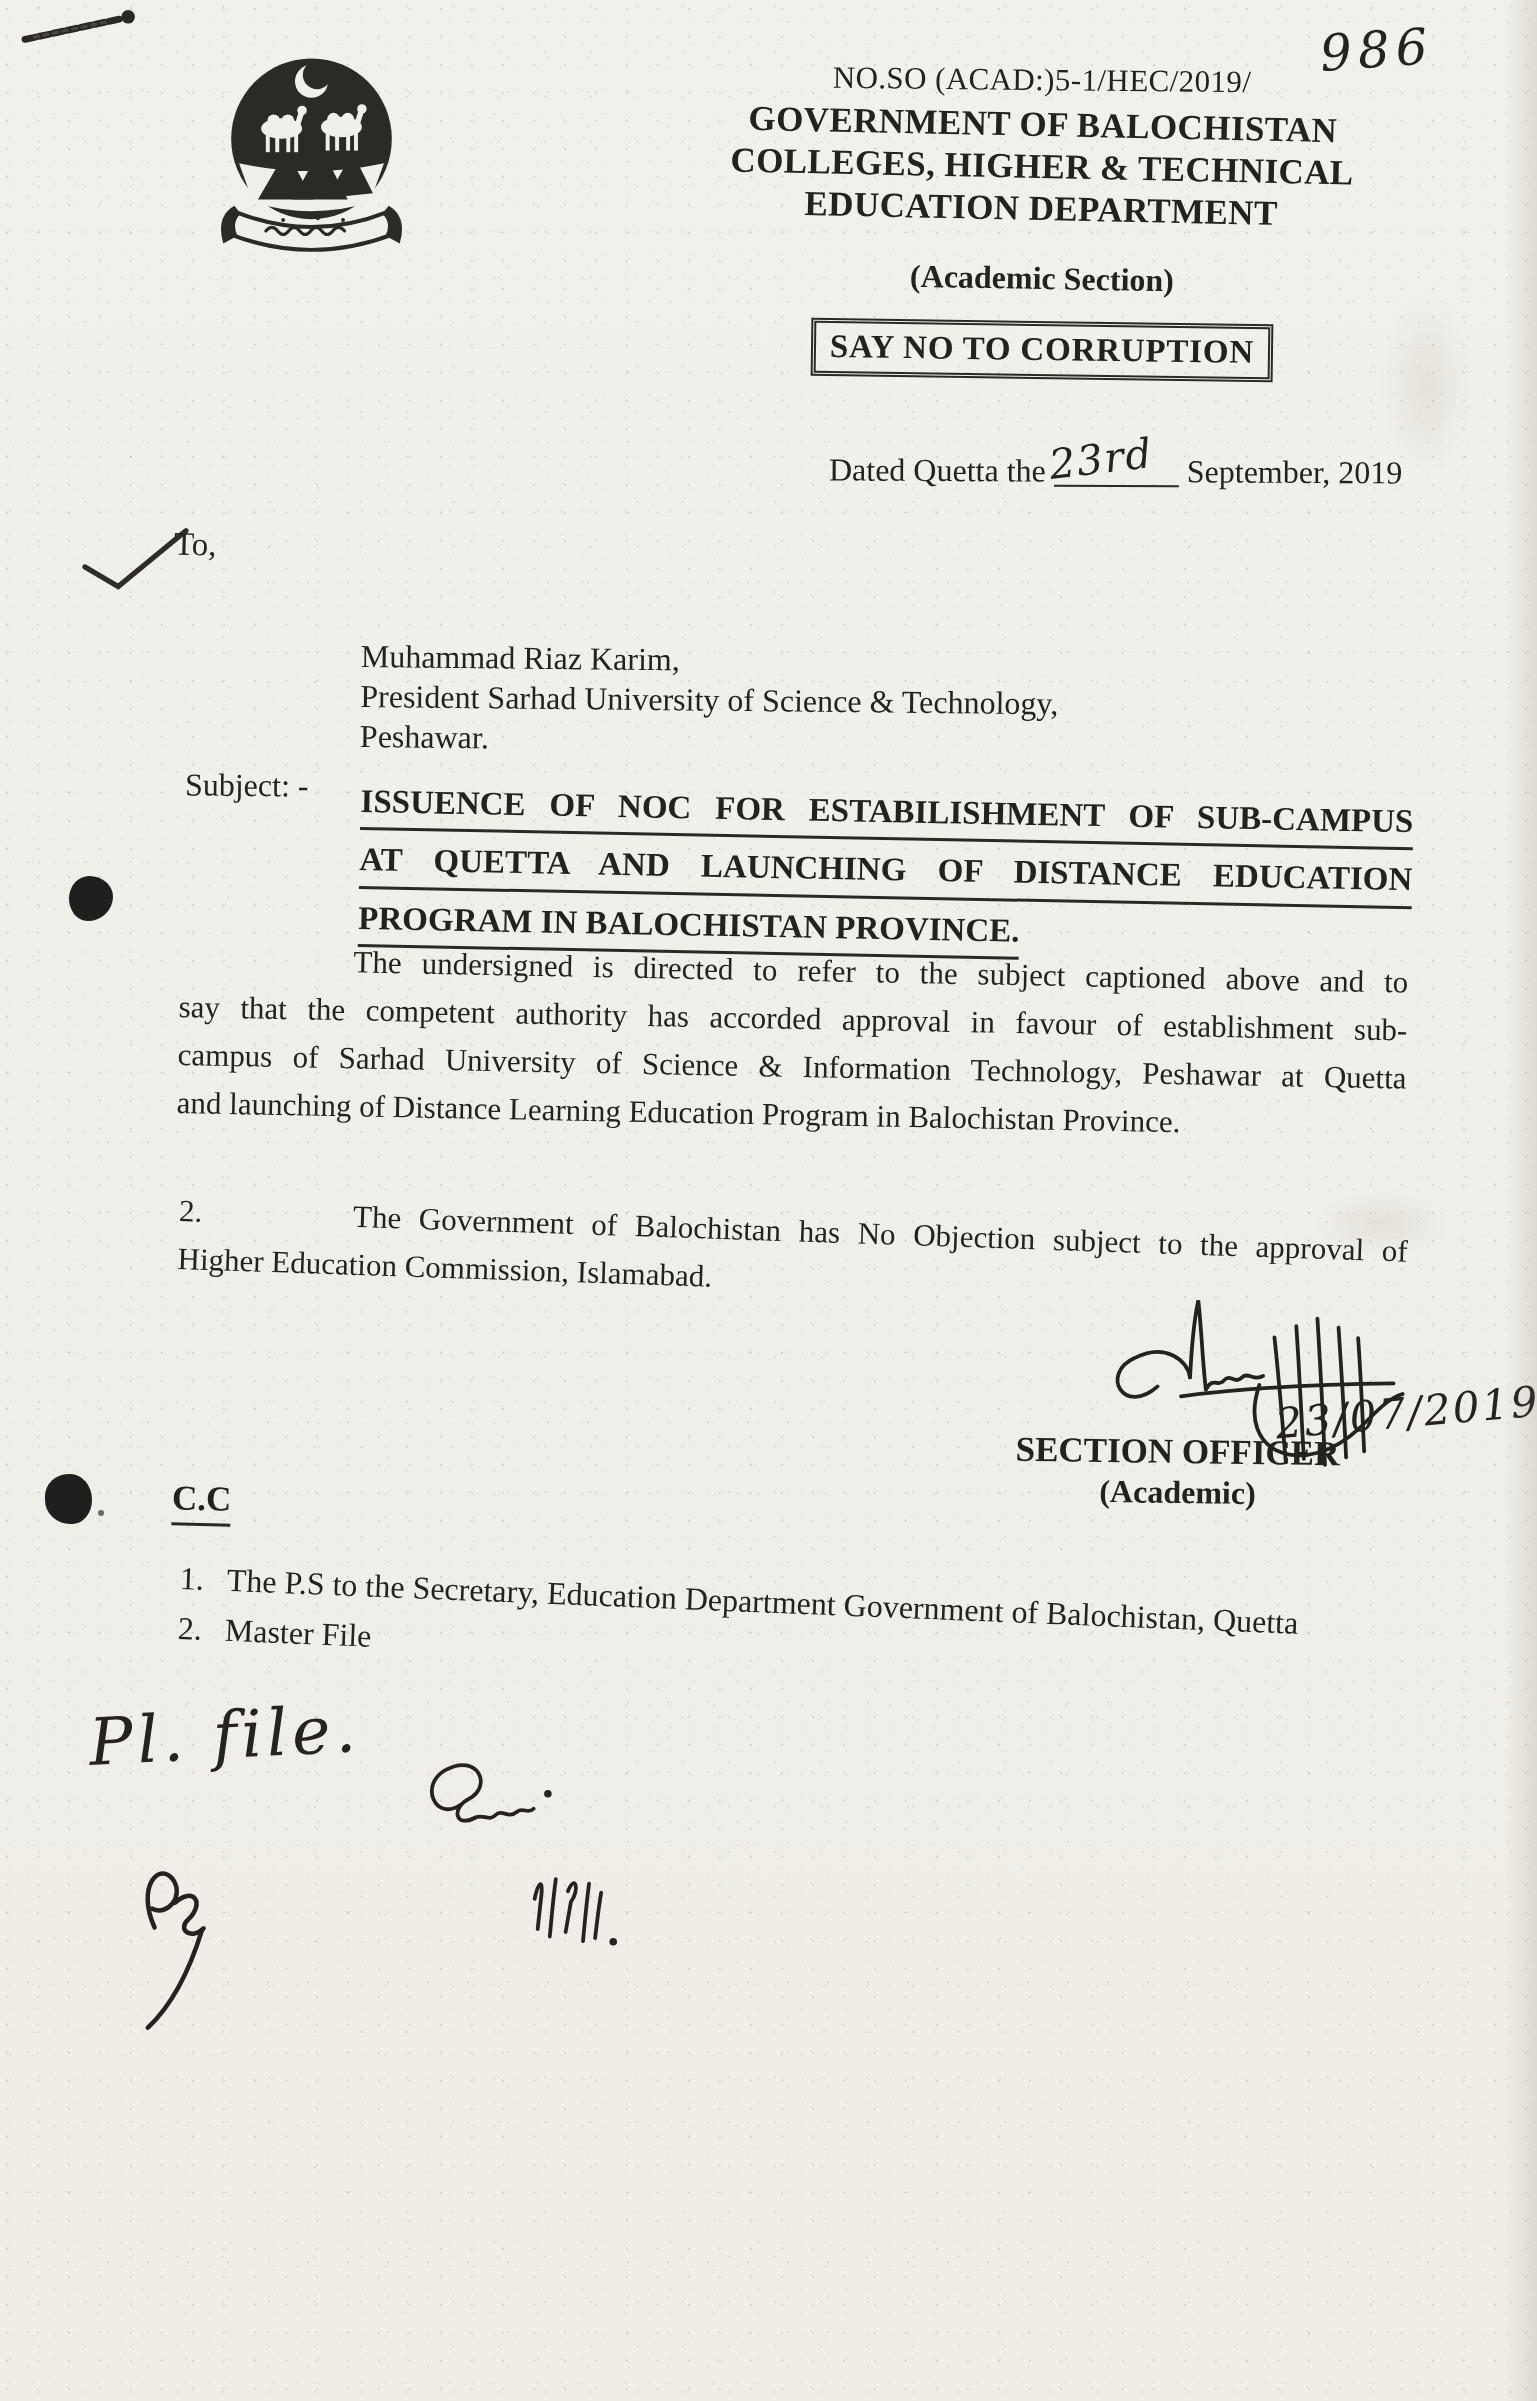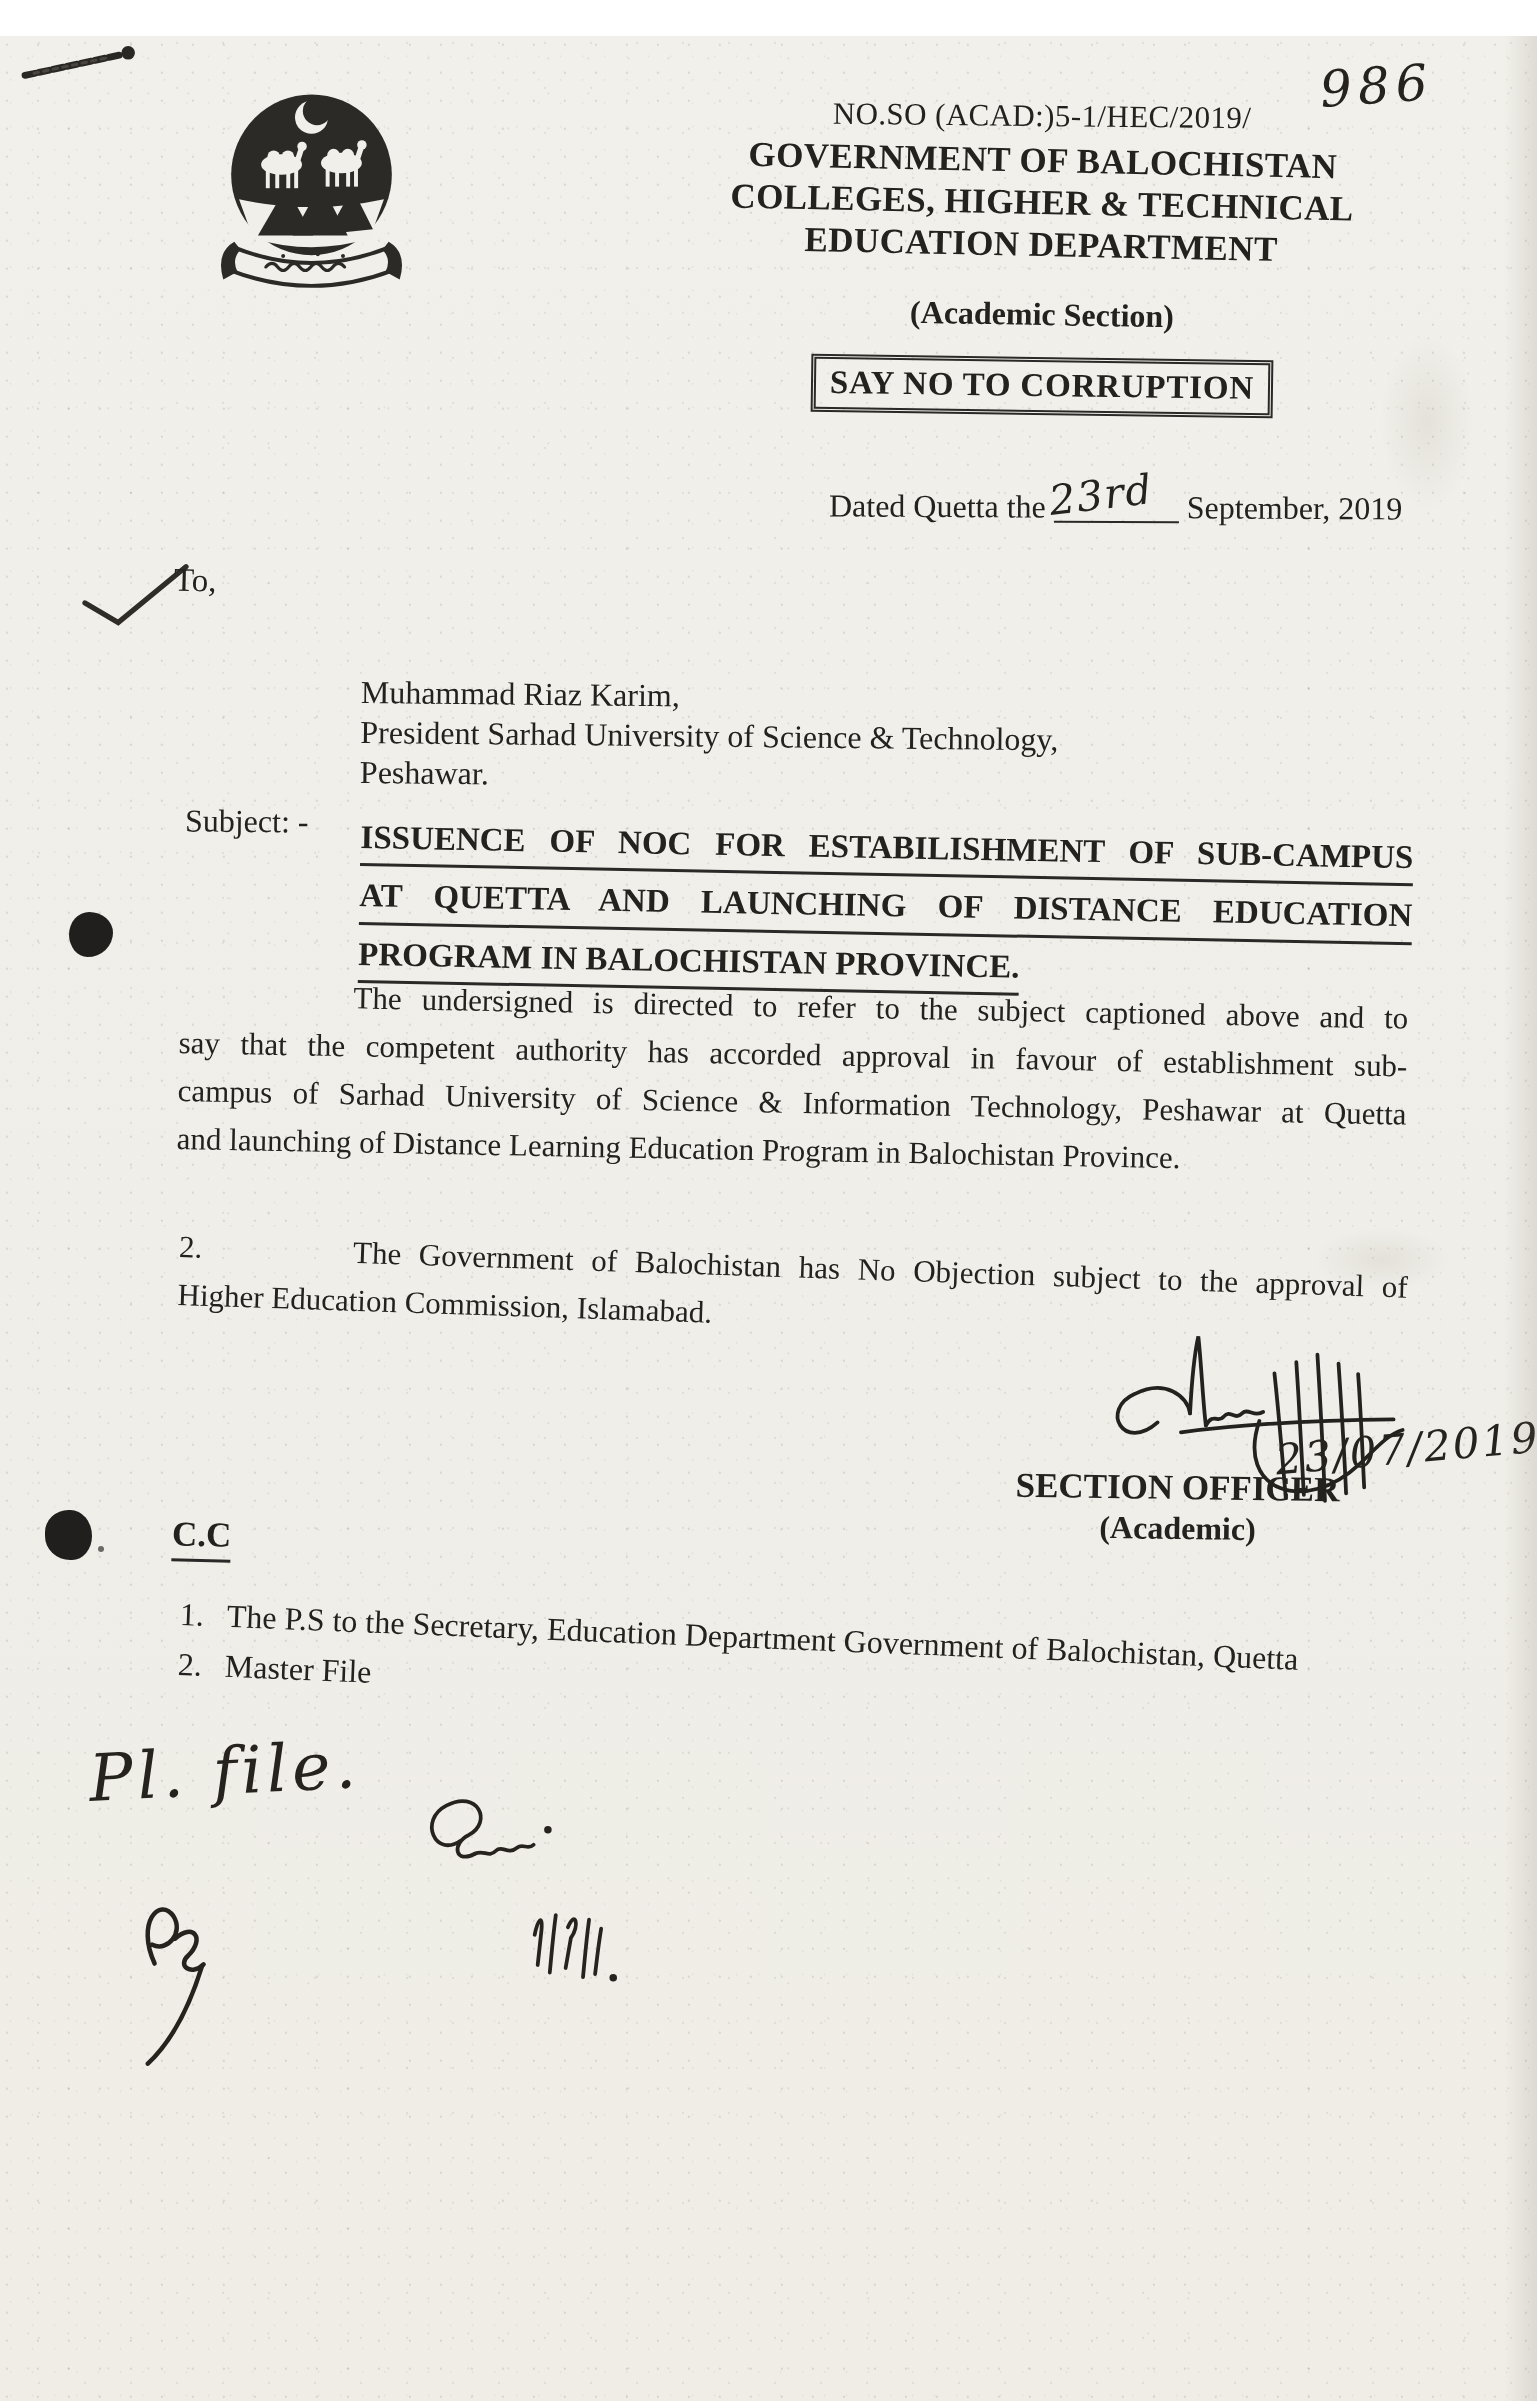--- a/index.html
+++ b/index.html
@@ -10,21 +10,20 @@
   .page{
     position:absolute;inset:0;
     background-color:#f1efe9;
     background-image:
       radial-gradient(circle at 22% 31%, rgba(75,70,62,.13) 0 0.9px, transparent 1.5px),
       radial-gradient(circle at 71% 64%, rgba(75,70,62,.10) 0 0.8px, transparent 1.4px),
       radial-gradient(circle at 48% 87%, rgba(75,70,62,.08) 0 0.8px, transparent 1.2px),
       radial-gradient(circle at 85% 15%, rgba(75,70,62,.10) 0 0.8px, transparent 1.4px),
       linear-gradient(180deg,#f2f0ea 0%,#f0eee8 55%,#efede6 100%);
     background-size:31px 28px, 40px 35px, 22px 23.4px, 46px 45px, 100% 100%;
-    margin-top:36px;
   }
   .abs{position:absolute;}
   .hand{font-family:"DejaVu Serif",serif;font-style:italic;color:#26231f;}
   .jline{text-align:justify;text-align-last:justify;white-space:nowrap;}
   .nowrap{white-space:nowrap;}
 
   
   .hdr-col{left:725px;top:62px;width:634px;text-align:center;}
   .ref-line{font-size:31px;letter-spacing:0.4px;transform:rotate(.6deg);}
   .dept{font-weight:bold;font-size:35px;line-height:42px;letter-spacing:0.4px;transform:rotate(1.2deg);margin-top:6px;}

